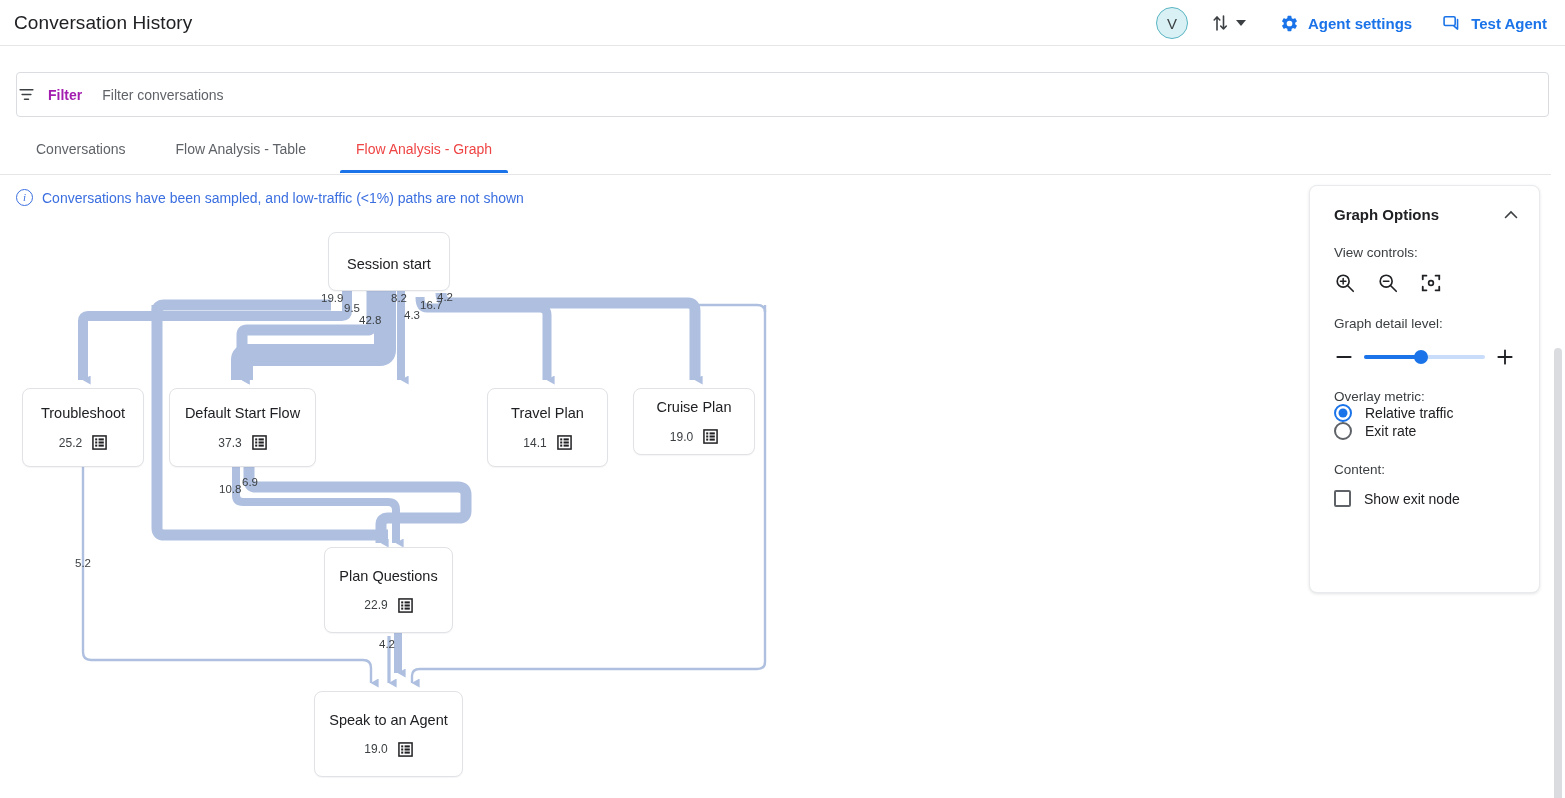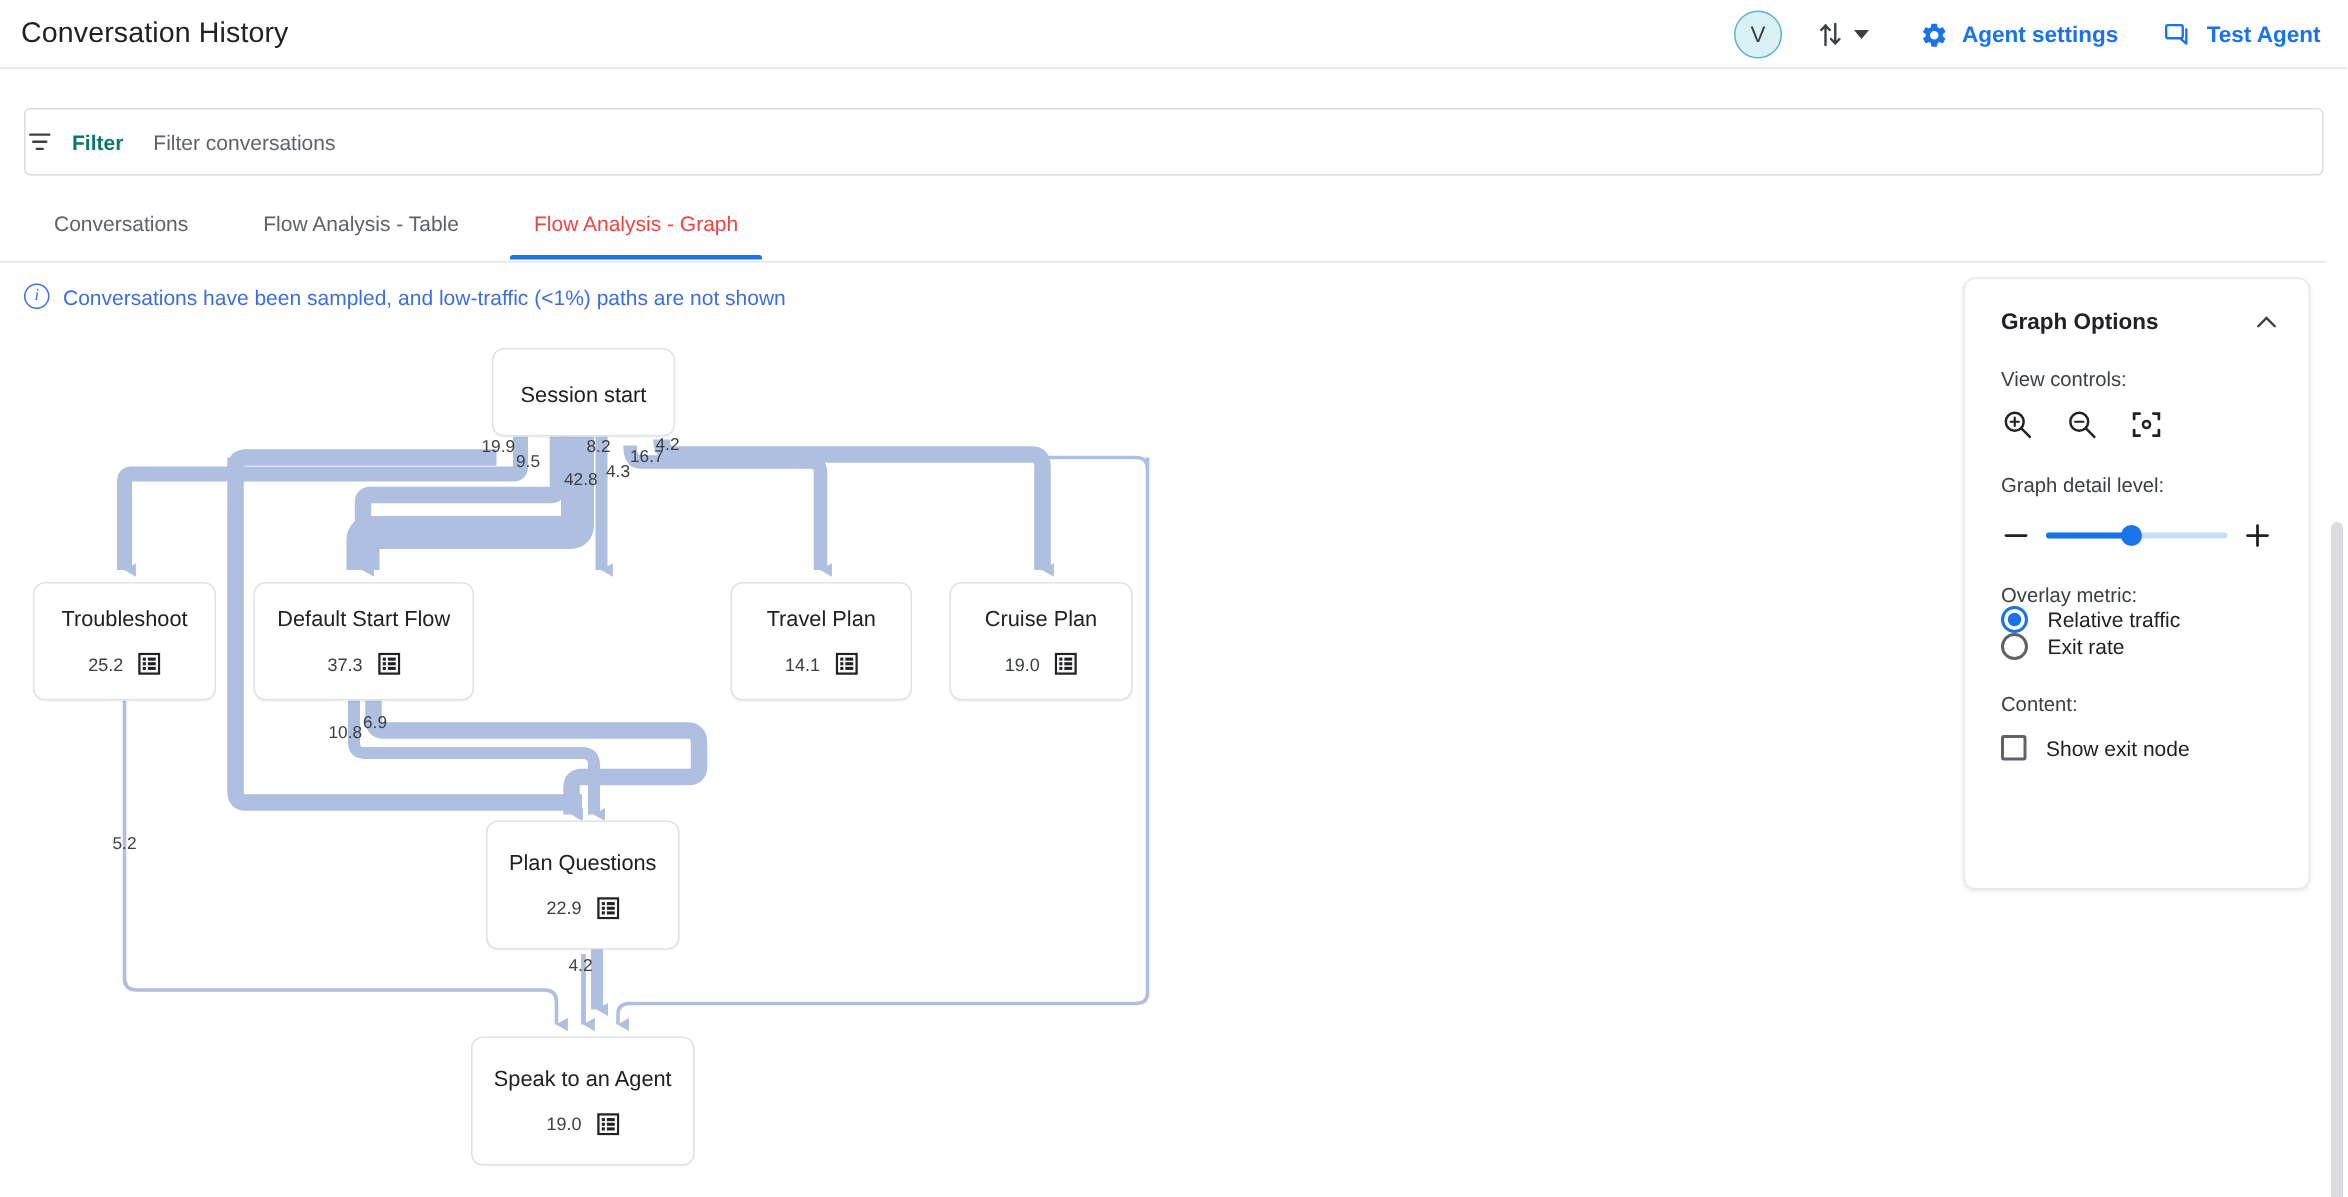--- a/index.html
+++ b/index.html
@@ -44,21 +44,21 @@
   }
   .hdr-action:last-child { margin-right:8px; }
 
   
   .filterbar {
     position:absolute; top:72px; left:16px;
     width: 1533px; height:45px;
     border:1px solid #dadce0; border-radius:4px;
     display:flex; align-items:center; background:#fff;
   }
-  .filter-label { font-size:14px; font-weight:bold; color:#0f766e; margin-left:12px;text-align:right; }
+  .filter-label { font-size:14px; font-weight:bold; color:#a21caf; margin-left:12px;text-align:right; }
   .filter-input {
     border:none; outline:none; font-size:14px; color:#5f6368;
     margin-left:18px; flex:1; font-family:"Liberation Sans", sans-serif;
     background:transparent;
   }
   .filter-input::placeholder { color:#5f6368; }
 
   
   .tabs {
     position:absolute; top:134px; left:0; width:1565px; height:41px;
@@ -305,21 +305,21 @@
           <rect x="3.4" y="3.6" width="2.2" height="2.2" fill="#202124"></rect>
             <rect x="7" y="3.6" width="5.6" height="2.2" fill="#202124"></rect>
           <rect x="3.4" y="6.9" width="2.2" height="2.2" fill="#202124"></rect>
             <rect x="7" y="6.9" width="5.6" height="2.2" fill="#202124"></rect>
           <rect x="3.4" y="10.2" width="2.2" height="2.2" fill="#202124"></rect>
             <rect x="7" y="10.2" width="5.6" height="2.2" fill="#202124"></rect>
         </svg>
       </div>
     </div>
 
-    <div class="node" style="left:633px; top:213px; width:122px; height:79px;">
+    <div class="node" style="left:633px; top:213px; width:122px; height:67px;">
       <div class="node-title">Cruise Plan</div>
       <div class="node-meta">
         <span class="node-val">19.0</span>
         <svg class="list-icon" viewBox="0 0 16 16">
           <rect x="1" y="1" width="14" height="14" fill="none" stroke="#202124" stroke-width="1.6"></rect>
           <rect x="3.4" y="3.6" width="2.2" height="2.2" fill="#202124"></rect>
             <rect x="7" y="3.6" width="5.6" height="2.2" fill="#202124"></rect>
           <rect x="3.4" y="6.9" width="2.2" height="2.2" fill="#202124"></rect>
             <rect x="7" y="6.9" width="5.6" height="2.2" fill="#202124"></rect>
           <rect x="3.4" y="10.2" width="2.2" height="2.2" fill="#202124"></rect>
@@ -355,21 +355,21 @@
           <rect x="3.4" y="6.9" width="2.2" height="2.2" fill="#202124"></rect>
             <rect x="7" y="6.9" width="5.6" height="2.2" fill="#202124"></rect>
           <rect x="3.4" y="10.2" width="2.2" height="2.2" fill="#202124"></rect>
             <rect x="7" y="10.2" width="5.6" height="2.2" fill="#202124"></rect>
         </svg>
       </div>
     </div>
 
     <div class="edge-label" style="left:321px; top:117px;">19.9</div>
     <div class="edge-label" style="left:344px; top:127px;">9.5</div>
-    <div class="edge-label" style="left:376px; top:139px;">42.8</div>
+    <div class="edge-label" style="left:359px; top:139px;">42.8</div>
     <div class="edge-label" style="left:391px; top:117px;">8.2</div>
     <div class="edge-label" style="left:404px; top:134px;">4.3</div>
     <div class="edge-label" style="left:420px; top:124px;">16.7</div>
     <div class="edge-label" style="left:437px; top:116px;">4.2</div>
     <div class="edge-label" style="left:219px; top:308px;">10.8</div>
     <div class="edge-label" style="left:242px; top:301px;">6.9</div>
     <div class="edge-label" style="left:75px;  top:382px;">5.2</div>
     <div class="edge-label" style="left:379px; top:463px;">4.2</div>
 
   </div>

